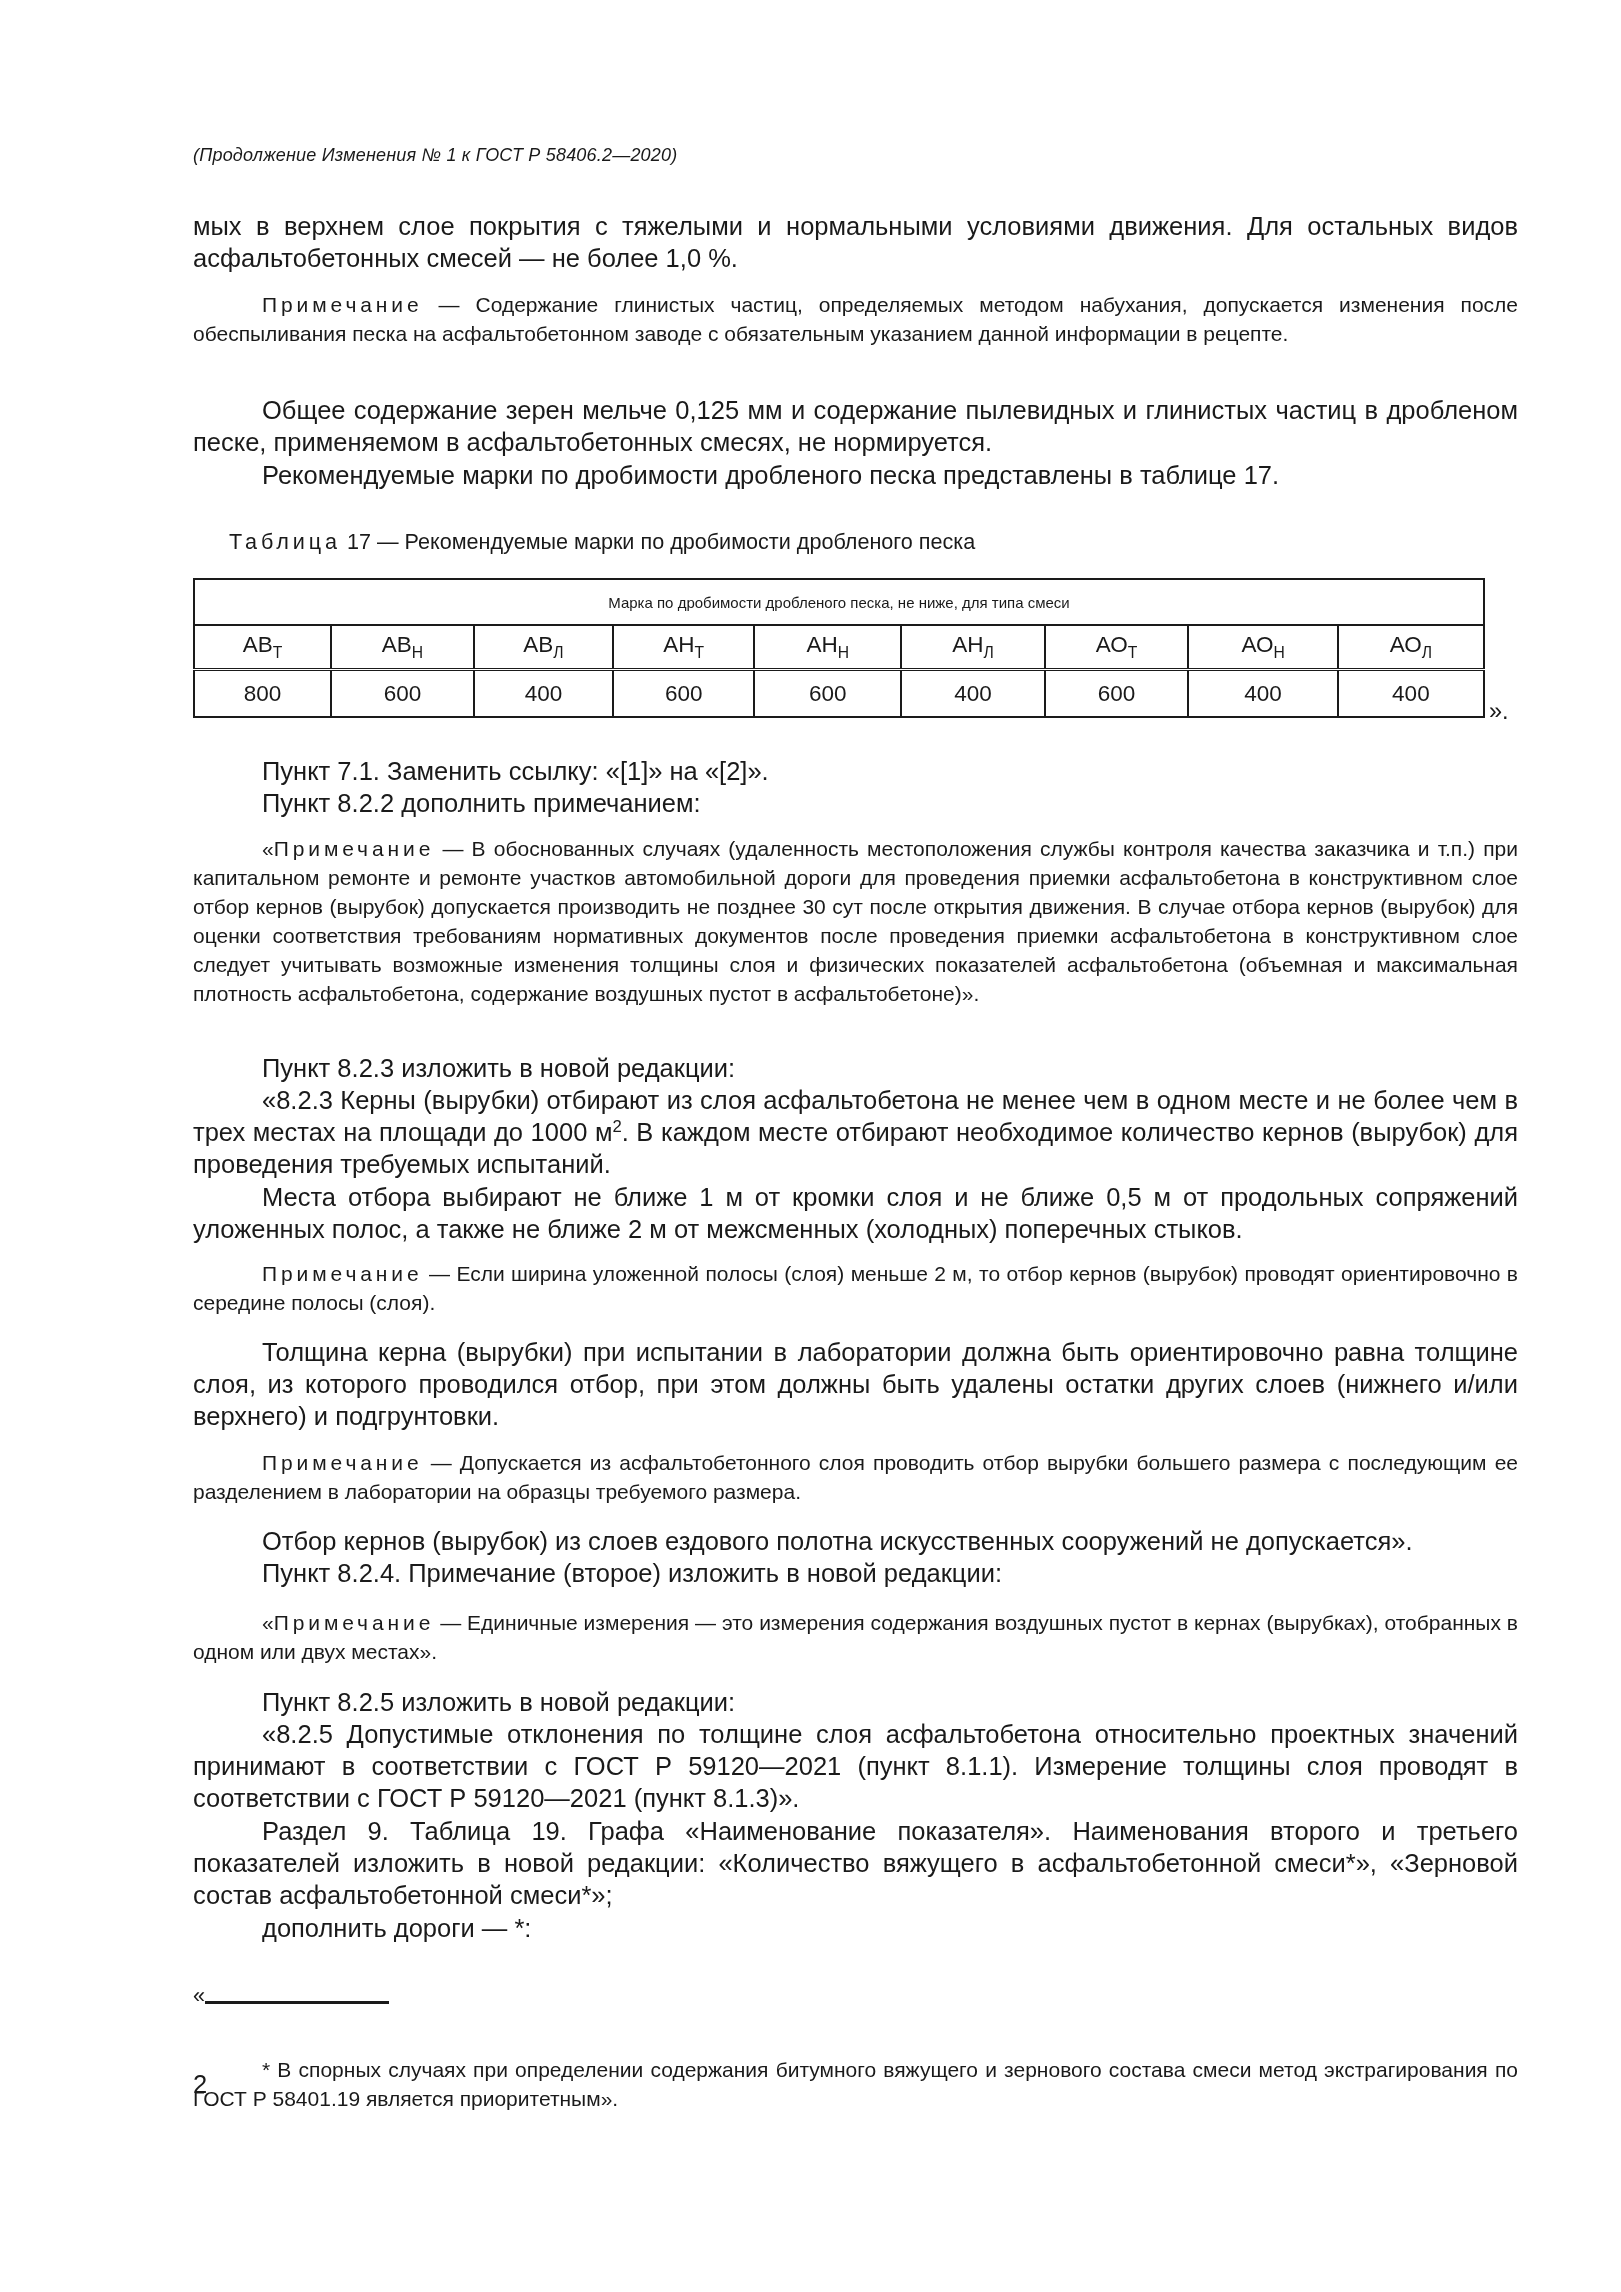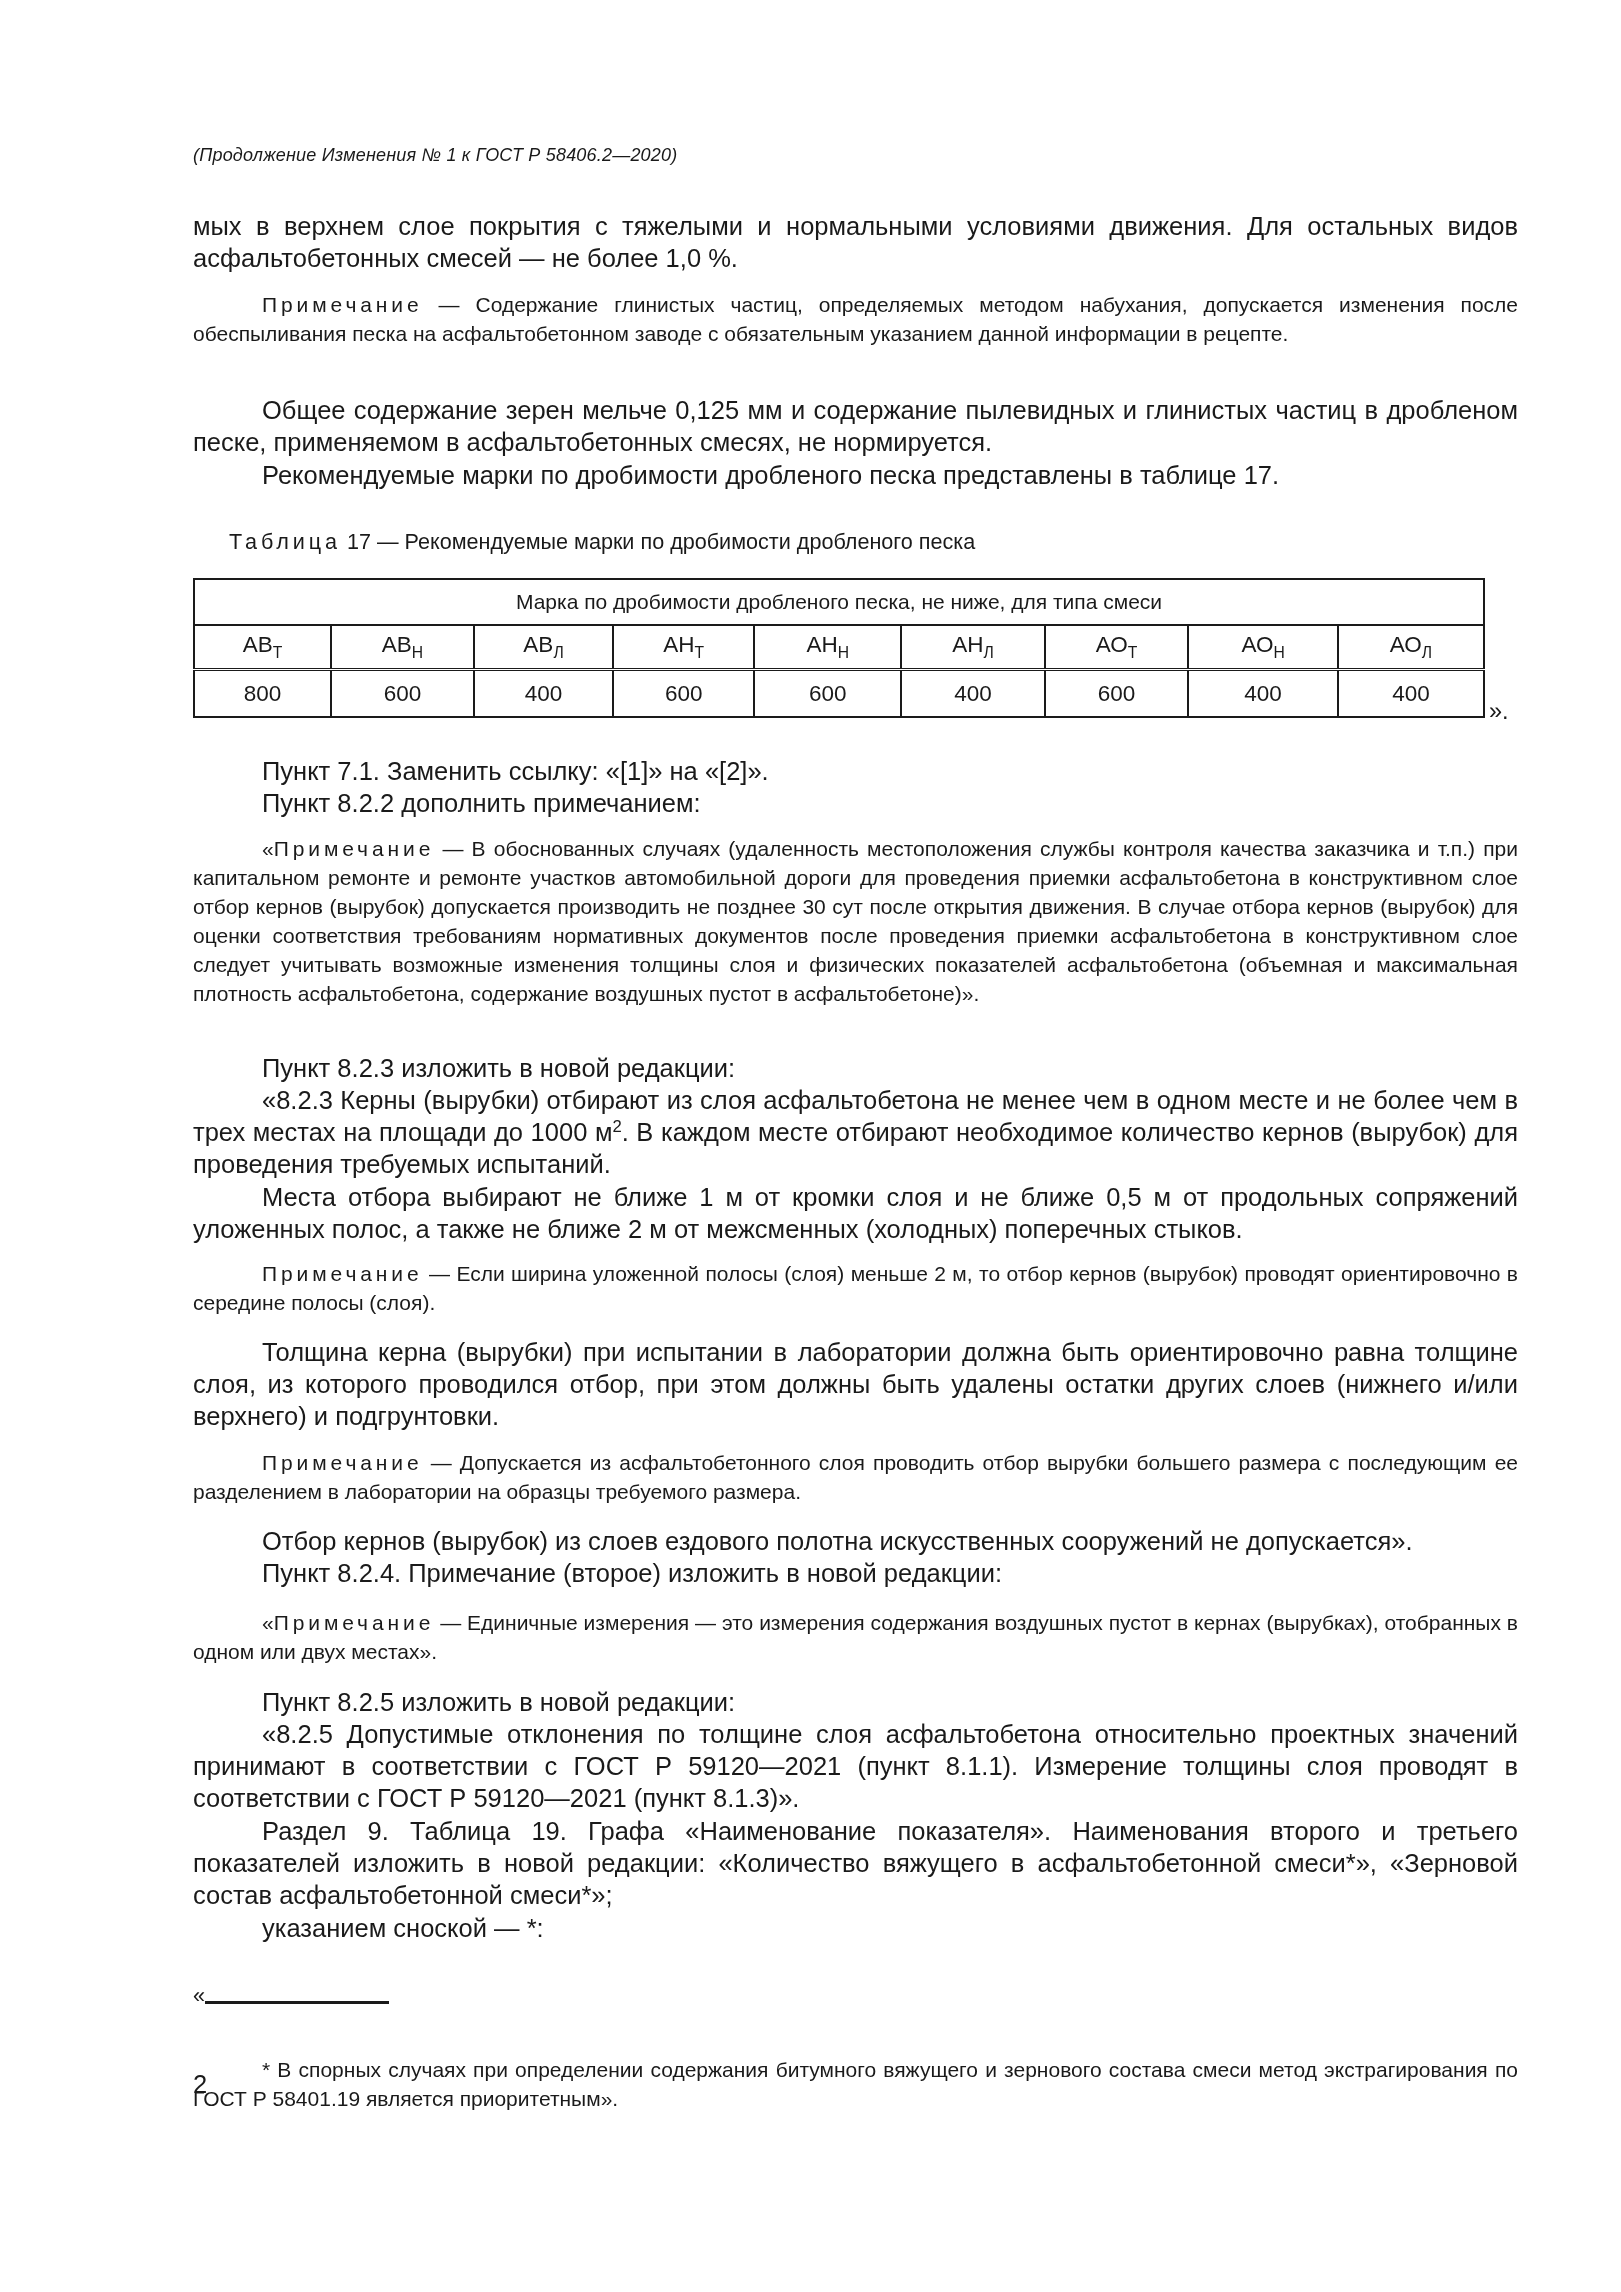--- a/index.html
+++ b/index.html
@@ -23,21 +23,21 @@
     text-indent: 69px;
   }
   .sp { letter-spacing: 3.9px; }
   .caption { position: absolute; left: 0; font-size: 21.6px; line-height: 29px; }
   table.t17 {
     position: absolute; left: 0; top: 578px; width: 1292px;
     border-collapse: collapse; border: 2.9px solid #1a1a1a;
     font-size: 22.5px; text-align: center;
   }
   table.t17 td { border: 2px solid #1a1a1a; padding: 0; }
-  table.t17 tr.h0 td { height: 44px; font-size: 21px; border-bottom: 2.9px solid #1a1a1a; margin-top: 12px; }
+  table.t17 tr.h0 td { height: 44px; font-size: 15px; border-bottom: 2.9px solid #1a1a1a; margin-top: 12px; }
   table.t17 tr.h1 td { height: 42px; border-bottom: 3.9px double #1a1a1a; }
   table.t17 tr.h2 td { height: 45px; }
   table.t17 sub { font-size: 15.7px; vertical-align: -5.9px; }
   .closequote { position: absolute; left: 1296px; top: 698px; font-size: 23.5px; }
   .fnline { position: absolute; left: 11.8px; top: 2001px; width: 184px; height: 2.9px; background: #1a1a1a; }
   .fnquote { position: absolute; left: 0; top: 1983px; font-size: 21.6px; }
   .pagenum { position: absolute; left: 0; top: 2070px; font-size: 25.5px; }
 </style>
 </head>
 <body>
@@ -102,21 +102,21 @@
   <div class="note" style="top:1448px;"><span class="sp">Примечание</span><span> — Допускается из асфальтобетонного слоя проводить отбор вырубки большего размера с последующим ее разделением в лаборатории на образцы требуемого размера.</span></div>
 
   <div class="p ind" style="top:1525px;">Отбор кернов (вырубок) из слоев ездового полотна искусственных сооружений не допускается».</div>
   <div class="p ind" style="top:1557px;">Пункт 8.2.4. Примечание (второе) изложить в новой редакции:</div>
 
   <div class="note" style="top:1608px;"><span>«</span><span class="sp">Примечание</span><span> — Единичные измерения — это измерения содержания воздушных пустот в кернах (вырубках), отобранных в одном или двух местах».</span></div>
 
   <div class="p ind" style="top:1686px;">Пункт 8.2.5 изложить в новой редакции:</div>
   <div class="p ind" style="top:1718px;">«8.2.5 Допустимые отклонения по толщине слоя асфальтобетона относительно проектных значений принимают в соответствии с ГОСТ Р 59120—2021 (пункт 8.1.1). Измерение толщины слоя проводят в соответствии с ГОСТ Р 59120—2021 (пункт 8.1.3)».</div>
   <div class="p ind" style="top:1815px;">Раздел 9. Таблица 19. Графа «Наименование показателя». Наименования второго и третьего показателей изложить в новой редакции: «Количество вяжущего в асфальтобетонной смеси*», «Зерновой состав асфальтобетонной смеси*»;</div>
-  <div class="p ind" style="top:1912px;">указанием сноской — *:</div>
+  <div class="p ind" style="top:1912px;">дополнить дороги — *:</div>
 
   <div class="fnquote">«</div>
   <div class="fnline"></div>
   <div class="note" style="top:2007px;margin-top:48px;">* В спорных случаях при определении содержания битумного вяжущего и зернового состава смеси метод экстрагирования по ГОСТ Р 58401.19 является приоритетным».</div>
 
   <div class="pagenum">2</div>
 </div>
 
 
 </body></html>

